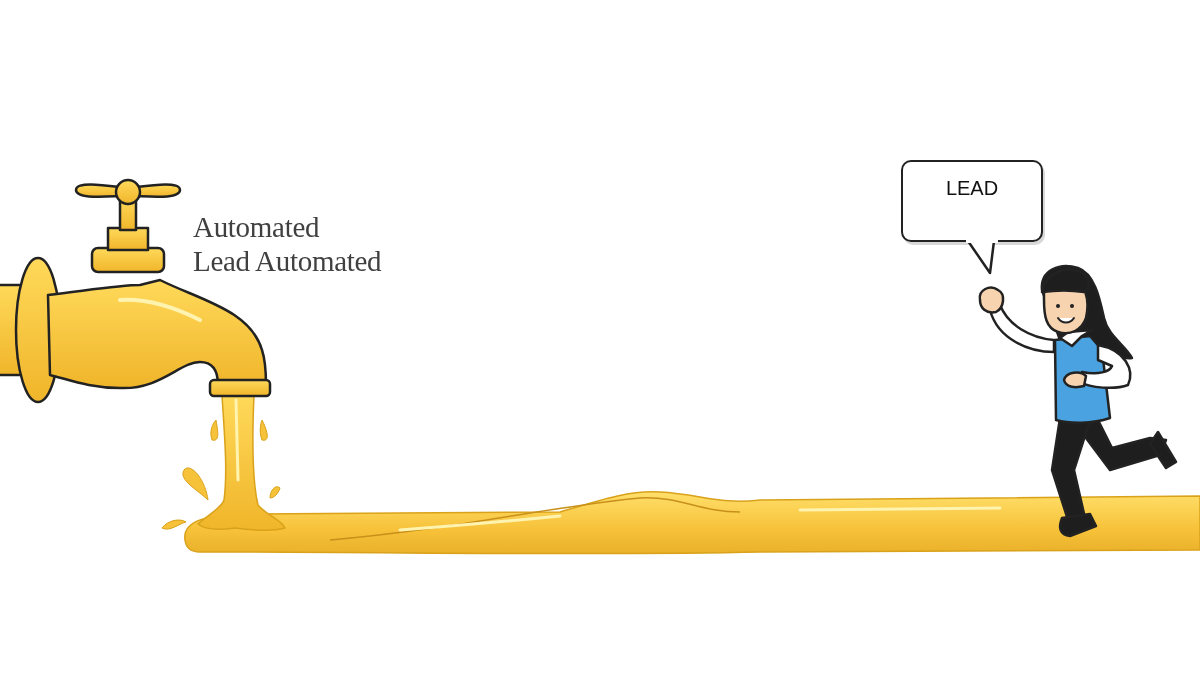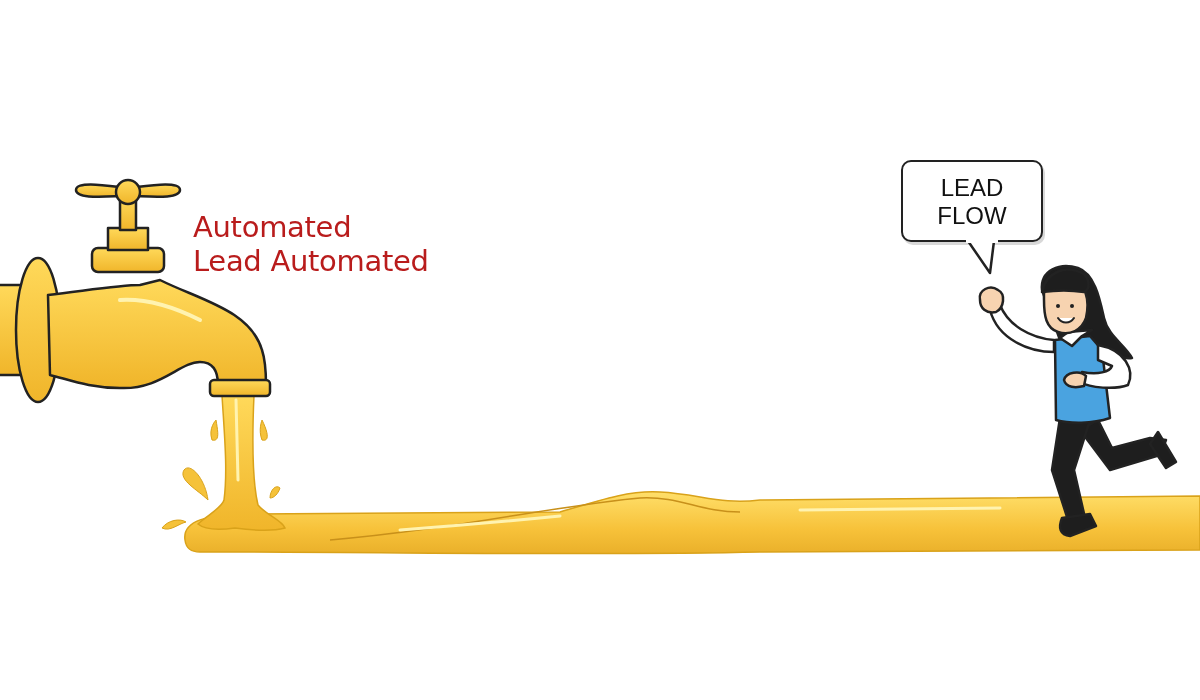--- a/index.html
+++ b/index.html
@@ -1,20 +1,20 @@
 <!DOCTYPE html>
 <html><head>
 <meta charset="utf-8">
 <style>
   html, body { margin: 0; padding: 0; }
   body { width: 1200px; height: 700px; background: #ffffff; position: relative; overflow: hidden; font-family: "DejaVu Sans", sans-serif; }
   .scene { position: absolute; left: 0; top: 0; width: 1200px; height: 700px; }
-  .caption { position: absolute; left: 193px; top: 210px; font-size: 29px; line-height: 34px; color: #b91c1c; letter-spacing: -0.3px; }
+  .caption { position: absolute; left: 193px; top: 210px; font-size: 29px; line-height: 34px; color: #404040; letter-spacing: -0.3px; font-family: Liberation Serif, serif; }
   .caption div { white-space: nowrap; }
-  .bubble { position: absolute; left: 901px; top: 160px; width: 142px; height: 82px; border: 2.5px solid #222; border-radius: 10px; background: #fff; box-shadow: 2px 3px 0 #d8d8d8; text-align: center; font-size: 24px; line-height: 28px; color: #111; padding-top: 12px; box-sizing: border-box; font-family: "Liberation Sans", sans-serif; }
+  .bubble { position: absolute; left: 901px; top: 160px; width: 142px; height: 82px; border: 2.5px solid #222; border-radius: 10px; background: #fff; box-shadow: 2px 3px 0 #d8d8d8; text-align: center; font-size: 20px; line-height: 28px; color: #111; padding-top: 12px; box-sizing: border-box; font-family: "Liberation Sans", sans-serif; }
 </style>
 </head>
 <body>
 
 <svg class="scene" width="1200" height="700" viewBox="0 0 1200 700" xmlns="http://www.w3.org/2000/svg">
   <defs>
     <linearGradient id="gold" x1="0" y1="0" x2="0" y2="1">
       <stop offset="0" stop-color="#ffd95a"></stop>
       <stop offset="1" stop-color="#f0b52a"></stop>
     </linearGradient>
@@ -89,18 +89,17 @@
   </g>
 </svg>
 
 <div class="caption">
   <div>Automated</div>
   <div>Lead Automated</div>
 </div>
 
 <div class="bubble">
   <div>LEAD</div>
-  <div>FLOW</div>
 </div>
 <svg style="position:absolute;left:964px;top:239px;" width="40" height="36">
   <path d="M4,2 L30,2 L26,34 Z" fill="#fff" stroke="#222" stroke-width="2.5" stroke-linejoin="round"></path>
   <path d="M2,2 L34,2" stroke="#fff" stroke-width="4"></path>
 </svg>
 
 </body></html>

